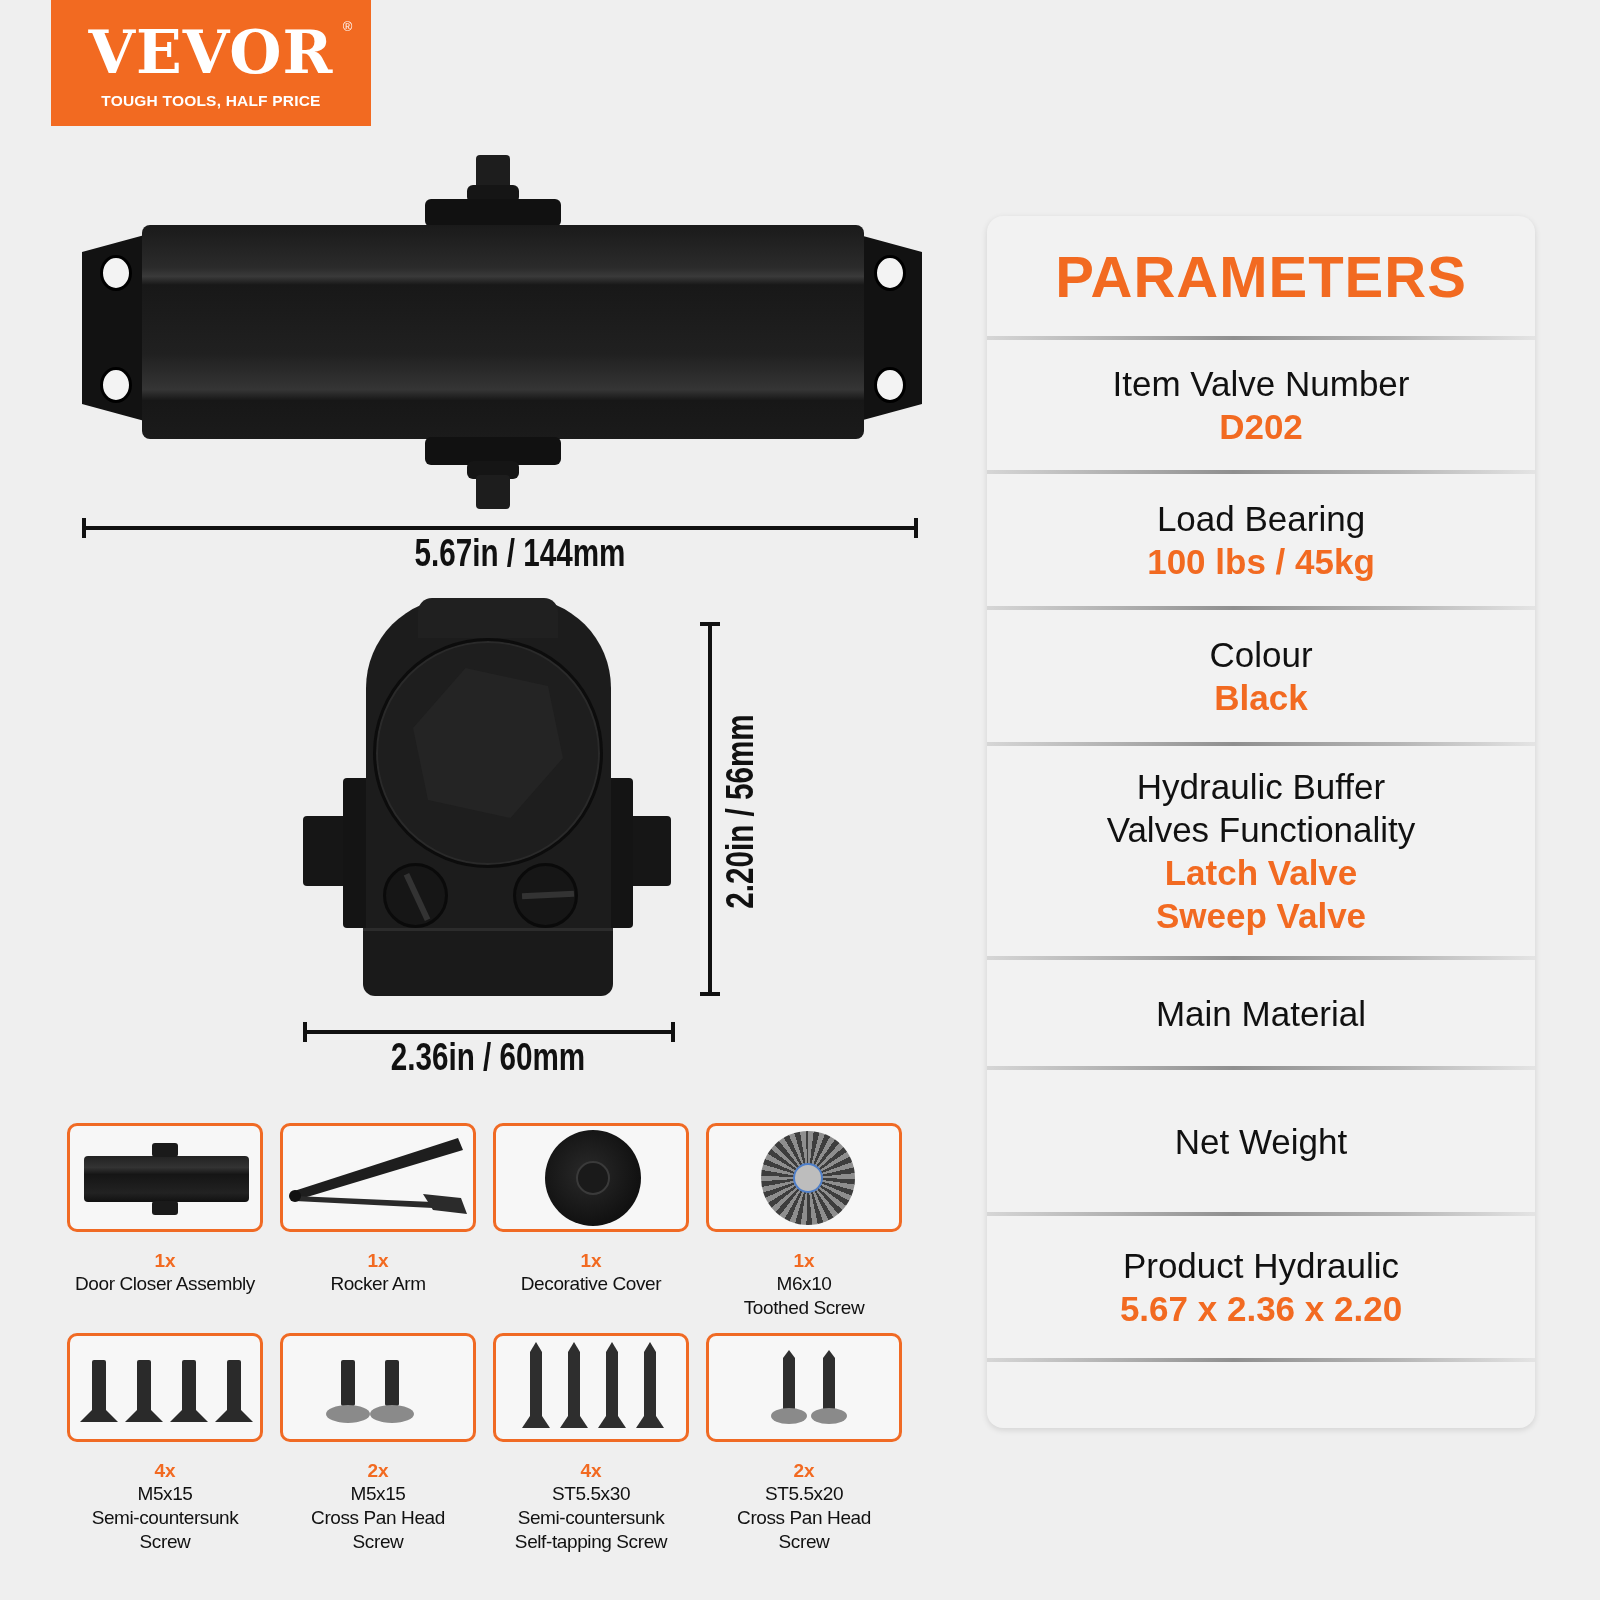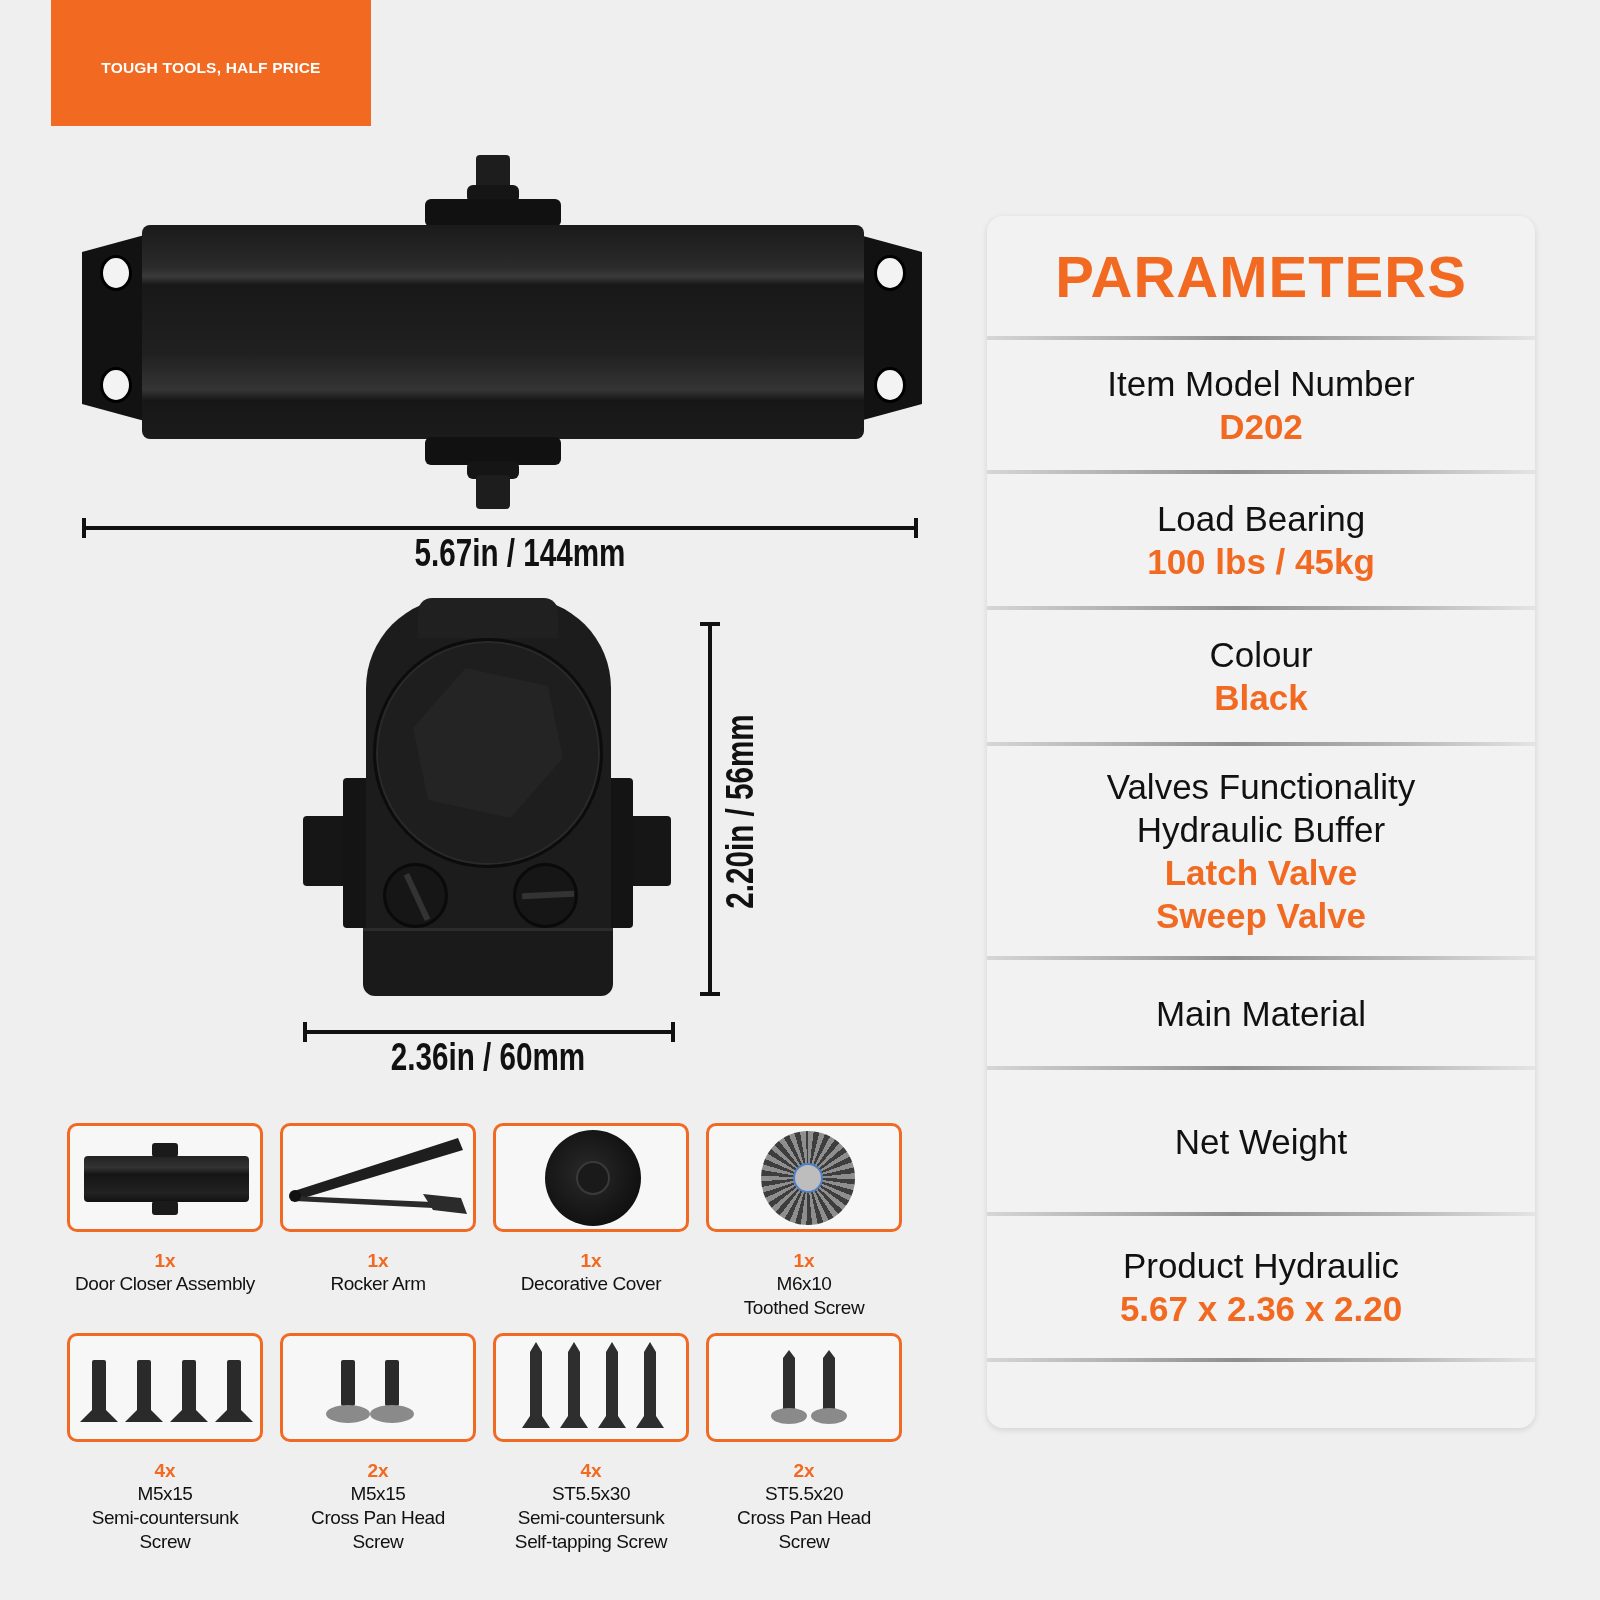--- a/index.html
+++ b/index.html
@@ -80,20 +80,24 @@
     .acc-name { font-size: 19px; color: #111; line-height: 24px; letter-spacing: -0.4px; }
 
     
     .blk { background: #1d1d1d; }
     .hole { background: #f3f3f3; border-radius: 50%; position: absolute; border: 3px solid #000; }
   </style>
 </head>
 <body>
 
 <div class="abs logo">
+  <div class="logo-word">
+    <span>VEVOR</span>
+    <span class="logo-reg">®</span>
+  </div>
   <div class="logo-tag">TOUGH TOOLS, HALF PRICE</div>
 </div>
 
 <div class="abs" style="left:82px;top:155px;width:840px;height:355px;">
 
   <div class="abs blk" style="left:394px;top:0;width:34px;height:34px;border-radius:4px;"></div>
   <div class="abs blk" style="left:385px;top:30px;width:52px;height:18px;border-radius:6px;background:#151515;"></div>
   <div class="abs blk" style="left:343px;top:44px;width:136px;height:28px;border-radius:6px;background:#111;"></div>
 
   <div class="abs blk" style="left:0;top:78px;width:70px;height:190px;border-radius:10px;clip-path:polygon(0 10%,100% 0,100% 100%,0 90%);background:#121212;">
@@ -143,40 +147,40 @@
 <div class="abs dim-v" style="left:708px;top:622px;height:374px;"></div>
 <div class="abs dim-label" style="left:540px;top:790px;width:400px;transform:rotate(-90deg) scaleX(0.78);">2.20in / 56mm</div>
 <div class="abs dim-h" style="left:303px;top:1030px;width:372px;"></div>
 <div class="abs dim-label" style="left:288px;top:1036px;width:400px;">2.36in / 60mm</div>
 
 <div class="abs param-card">
   <div class="param-title">PARAMETERS</div>
   <div class="param-sep"></div>
 
   <div class="param-row" style="height:130px;">
-    <div class="param-label">Item Model Number</div>
+    <div class="param-label">Item Valve Number</div>
     <div class="param-value">D202</div>
   </div>
   <div class="param-sep"></div>
 
   <div class="param-row" style="height:132px;text-align:center;">
     <div class="param-label">Load Bearing</div>
     <div class="param-value">100 lbs / 45kg</div>
   </div>
   <div class="param-sep"></div>
 
   <div class="param-row" style="height:132px;">
     <div class="param-label">Colour</div>
     <div class="param-value">Black</div>
   </div>
   <div class="param-sep"></div>
 
   <div class="param-row" style="height:210px;">
+    <div class="param-label">Hydraulic Buffer</div>
     <div class="param-label">Valves Functionality</div>
-    <div class="param-label">Hydraulic Buffer</div>
     <div class="param-value">Latch Valve</div>
     <div class="param-value">Sweep Valve</div>
   </div>
   <div class="param-sep"></div>
 
   <div class="param-row" style="height:106px;">
     <div class="param-label">Main Material</div>
   </div>
   <div class="param-sep"></div>
 

